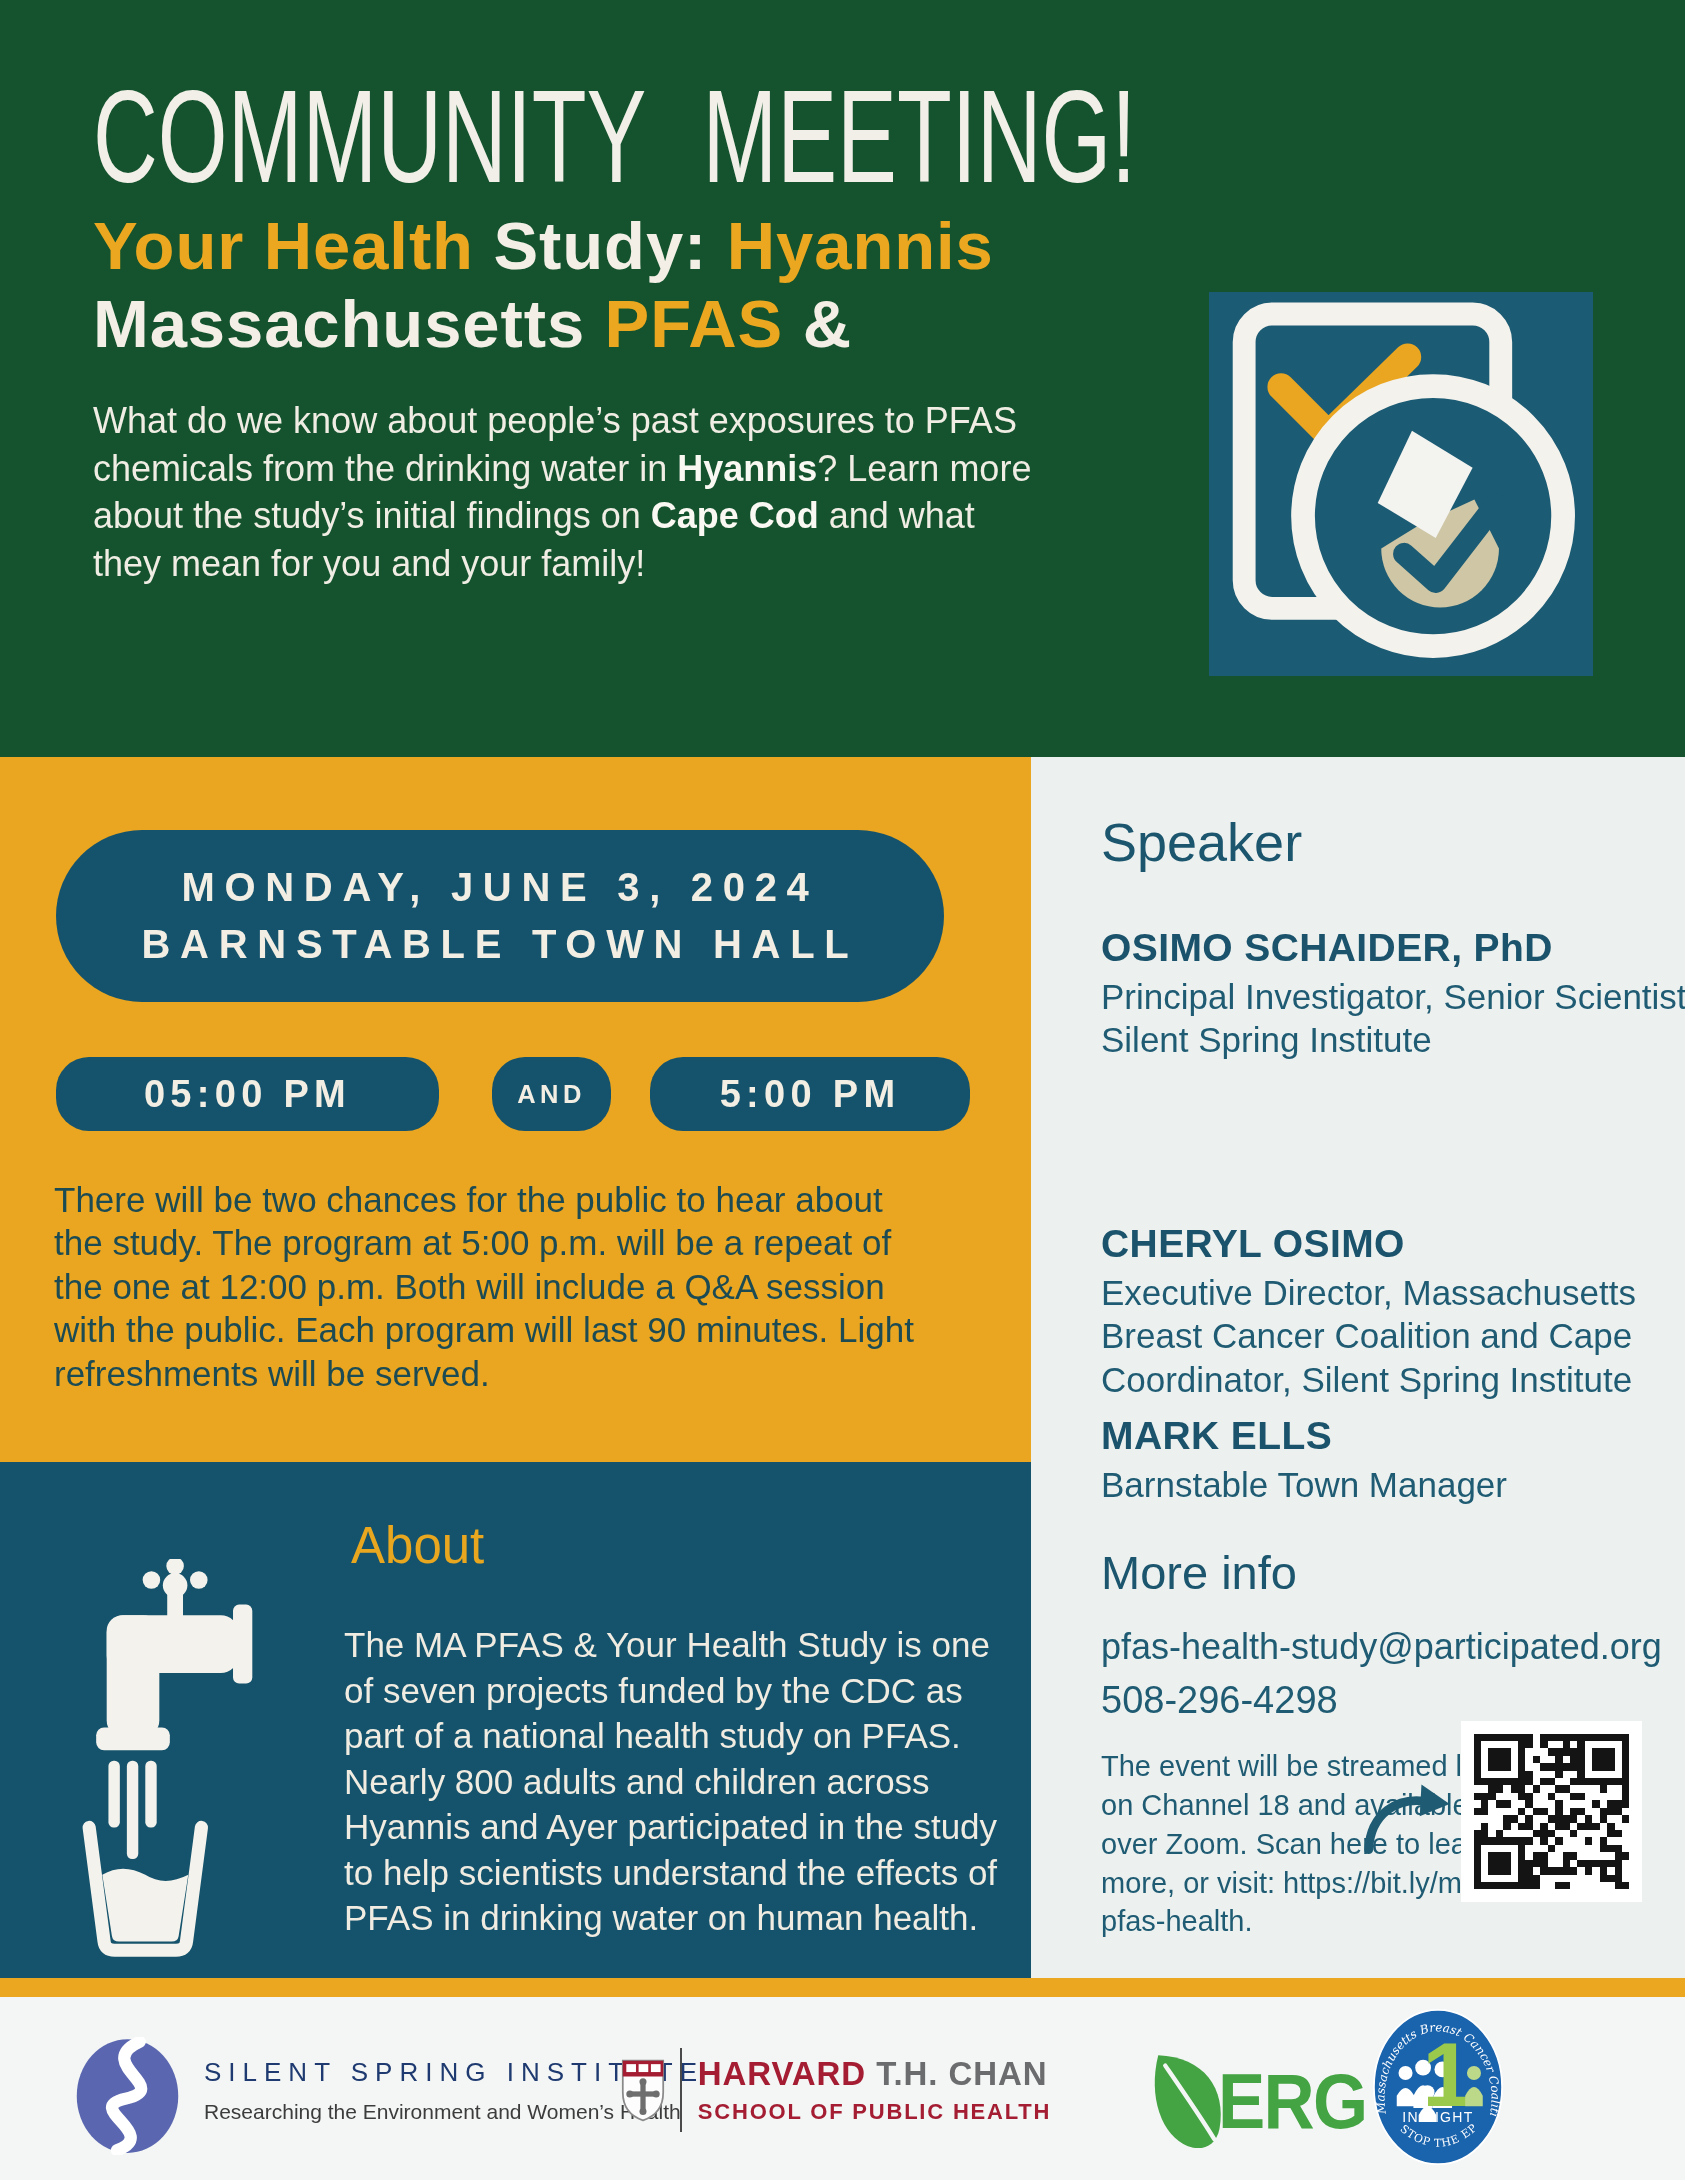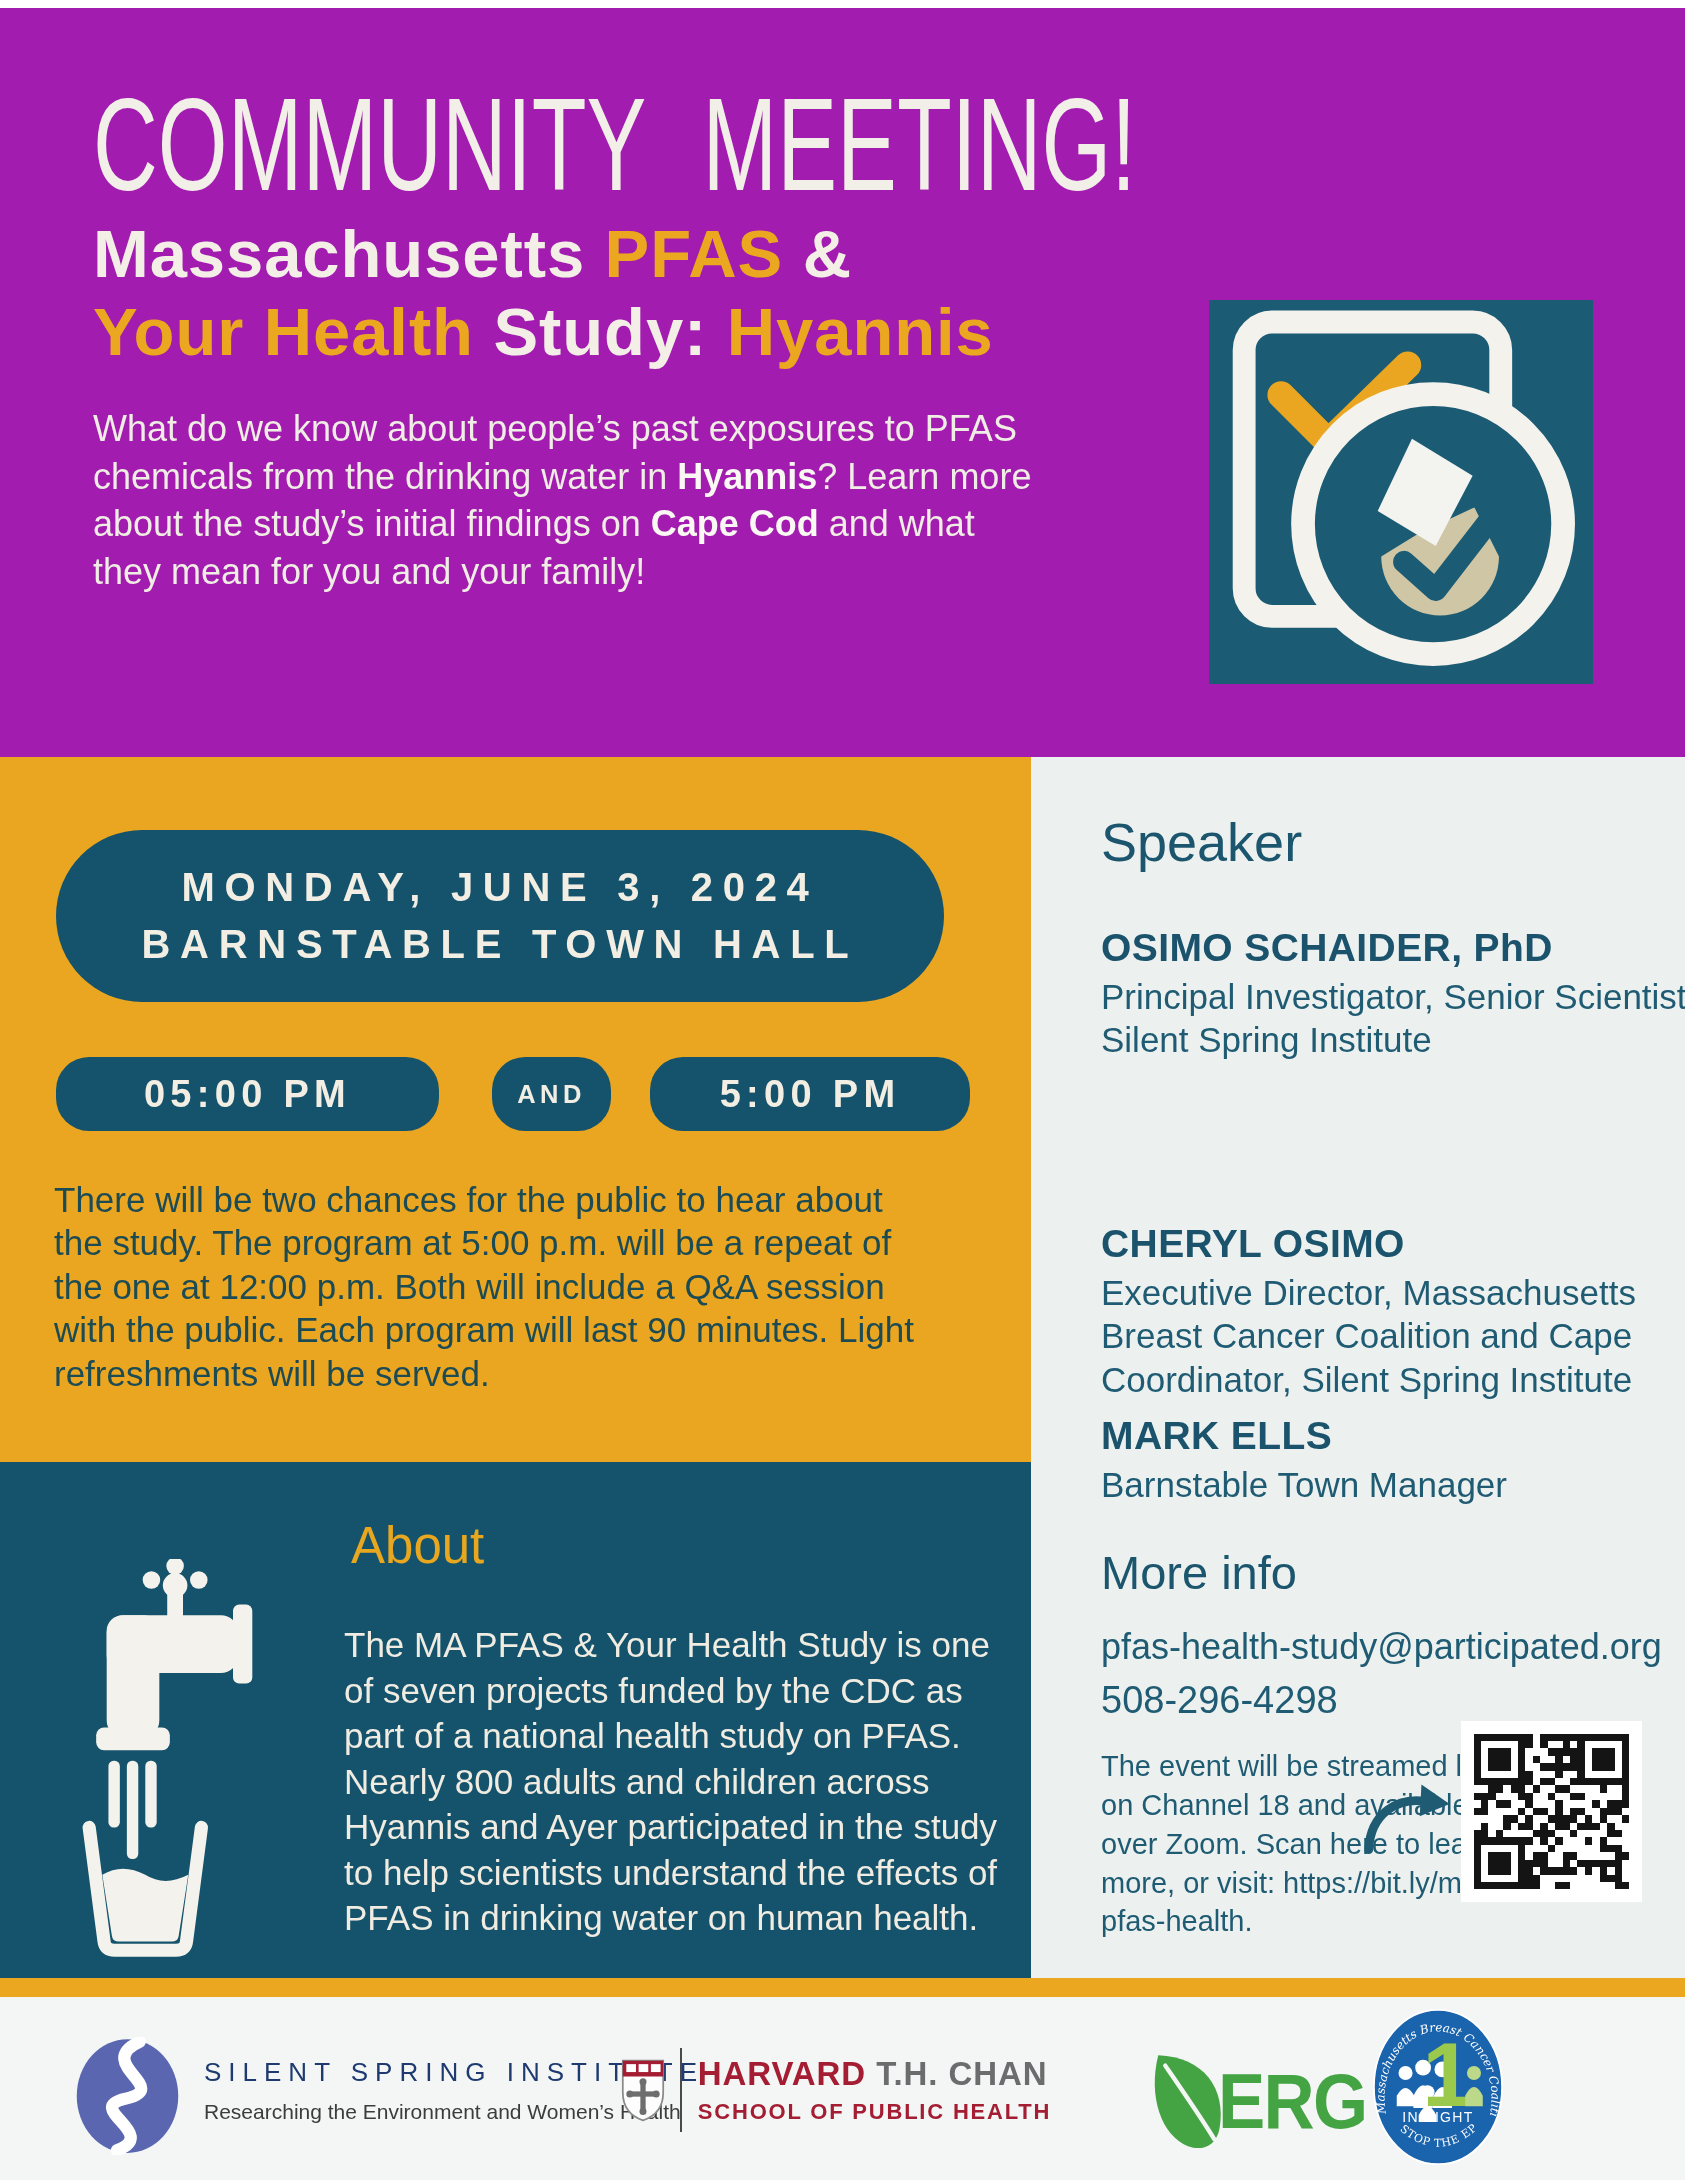--- a/index.html
+++ b/index.html
@@ -1,20 +1,20 @@
 <!DOCTYPE html>
 <html style="font-size:14px"><head>
 <meta charset="utf-8">
 <style>
   html,body{margin:0;padding:0;background:#fff;}
   body{font-family:"Liberation Sans", sans-serif; -webkit-font-smoothing:antialiased;}
   .canvas{position:relative;width:1685px;height:2180px;overflow:hidden;background:#fff;}
 
   
-  .header{position:absolute;left:0;top:8px;width:1685px;height:959px;background:#a21caf;}
+  .header{position:absolute;left:0;top:0;width:1685px;height:959px;background:#14532d;}
   .kicker{position:absolute;left:93px;top:61px;font-size:132px;color:#F2EFE8;
           letter-spacing:0px;word-spacing:48px;white-space:nowrap;
           transform:scaleX(.68);transform-origin:0 0;font-weight:400;}
   .title{position:absolute;left:93px;top:207px;font-size:67px;font-weight:700;
          line-height:1.16;letter-spacing:0.9px;}
   .c-cream{color:#F3EFE6;} .c-yellow{color:#EAA71F;}
   .intro{position:absolute;left:93px;top:397px;width:948px;font-size:36px;
          line-height:1.32;color:#F0EDE4;font-weight:400;}
   .intro b{font-weight:700;color:#FAF8F2;}
   .icon-panel{position:absolute;left:1209px;top:292px;width:384px;height:384px;
@@ -73,22 +73,22 @@
 </style>
 </head>
 <body>
 
 <div class="canvas">
 
   <div class="header">
     <div class="kicker">COMMUNITY MEETING!</div>
 
     <div class="title">
+      <div><span class="c-yellow">Your Health </span><span class="c-cream">Study: </span><span class="c-yellow">Hyannis</span></div>
       <div><span class="c-cream">Massachusetts </span><span class="c-yellow">PFAS</span><span class="c-cream"> &amp;</span></div>
-      <div><span class="c-yellow">Your Health </span><span class="c-cream">Study: </span><span class="c-yellow">Hyannis</span></div>
     </div>
 
     <div class="intro"><span>What do we know about people’s past exposures to PFAS chemicals from the drinking water in </span><b>Hyannis</b><span>? Learn more about the study’s initial findings on </span><b>Cape Cod</b><span> and what they mean for you and your family!</span></div>
 
     <div class="icon-panel">
       <svg width="384" height="384" viewBox="0 0 437 437">
         <rect x="40" y="25" width="292" height="335" rx="32" fill="none" stroke="#F4F2EC" stroke-width="26"></rect>
         <path d="M82,108 L136,162 L226,74" fill="none" stroke="#EAA620" stroke-width="31" stroke-linecap="round" stroke-linejoin="round"></path>
         <circle cx="255" cy="255" r="148" fill="#1C5B74" stroke="#F4F2EC" stroke-width="27"></circle>
         <path d="M196,292 A 67,67 0 1 0 330,292 L 302,236 L 238,266 Z" fill="#CEC6A4"></path>

